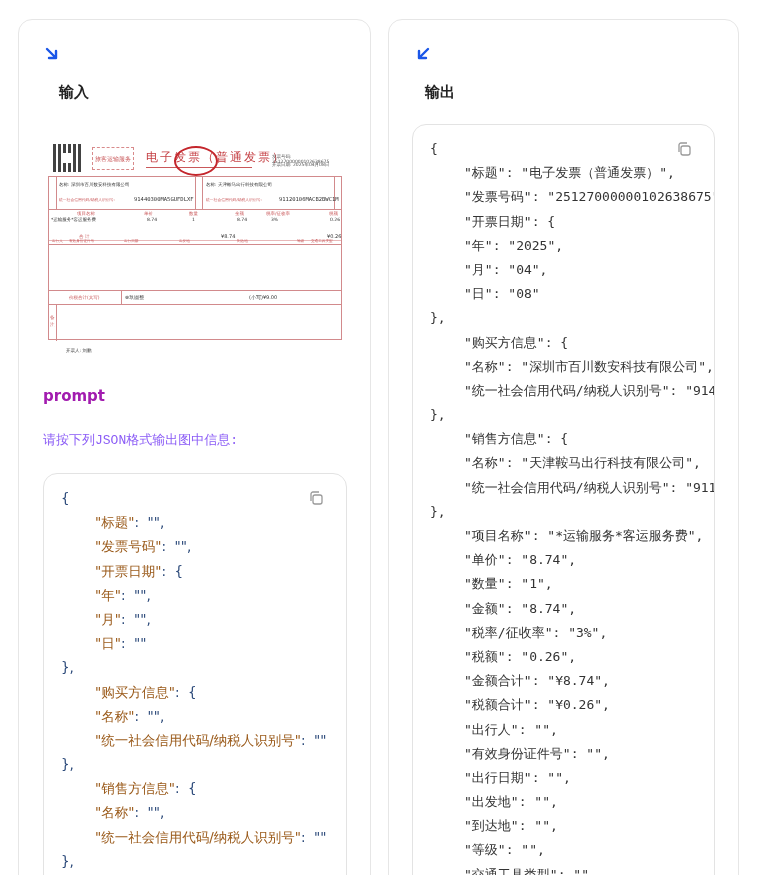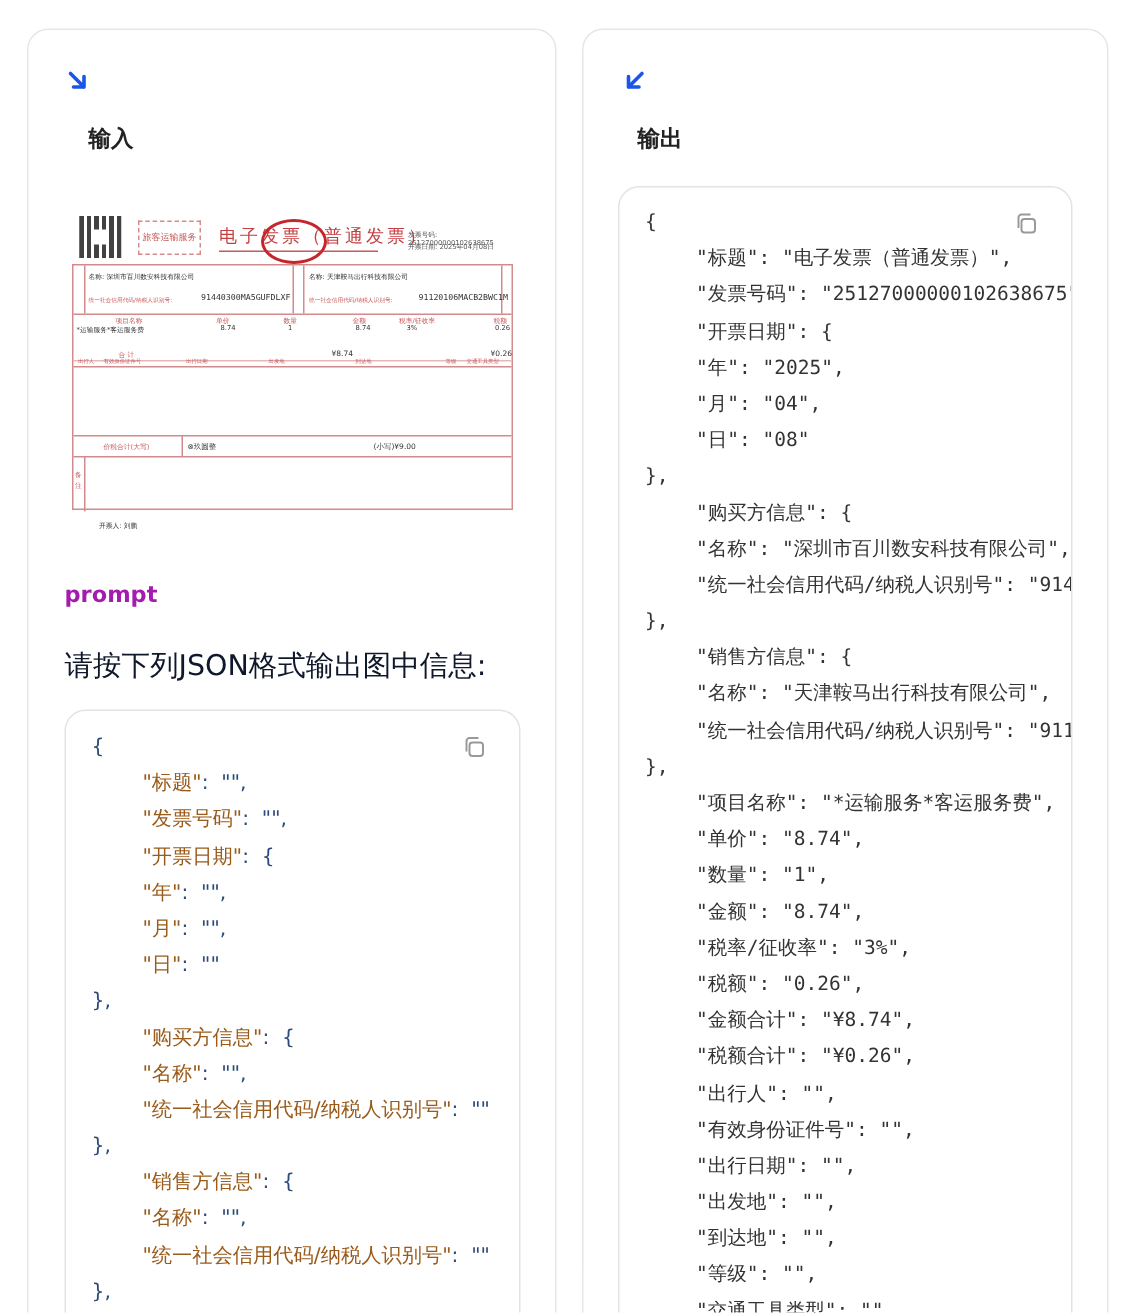--- a/index.html
+++ b/index.html
@@ -39,21 +39,21 @@
   .inv-meta { position: absolute; left: 226px; font-size: 4.5px; color: #555; }
   .inv-meta.m1 { top: 13px; } .inv-meta.m2 { top: 21px; }
   .inv-table { position: absolute; left: 2px; top: 35px; width: 294px; height: 164px; border: 1px solid #d28a8c; }
   .hline { position: absolute; left: 0; right: 0; border-top: 1px solid #d28a8c; }
   .vline { position: absolute; top: 0; border-left: 1px solid #d28a8c; }
   .tiny { position: absolute; font-size: 4.5px; white-space: nowrap; }
   .tiny.dark { color: #333; }
   .drawer { position: absolute; left: 20px; top: 207px; font-size: 4.5px; color: #333; }
 
   .prompt-label { position: absolute; left: 24px; top: 367px; font-size: 15px; font-weight: bold; color: #a21caf; }
-  .prompt-text { position: absolute; left: 24px; top: 411px; font-size: 19px; color: #0f172a; }
+  .prompt-text { position: absolute; left: 24px; top: 411px; font-size: 13px; color: #8b5cf6; font-family: Liberation Mono, monospace; }
 
   .code-box { position: absolute; background: #fff; border: 1px solid #e3e3e3; border-radius: 14px; overflow: hidden; }
   .code-left { left: 24px; top: 453px; width: 304px; height: 500px; }
   .code-right { left: 23px; top: 104px; width: 303px; height: 800px; }
 
   .copy-icon { position: absolute; top: 16px; right: 22px; width: 16px; height: 16px; cursor: pointer; }
 
   .code-lines { position: absolute; left: 0; top: 12px; width: 1000px; }
   .line { height: 24.2px; line-height: 24.2px; font-size: 14px; white-space: pre; }
   .code-left .line { font-family: "DejaVu Sans", sans-serif; font-size: 13.5px; }

